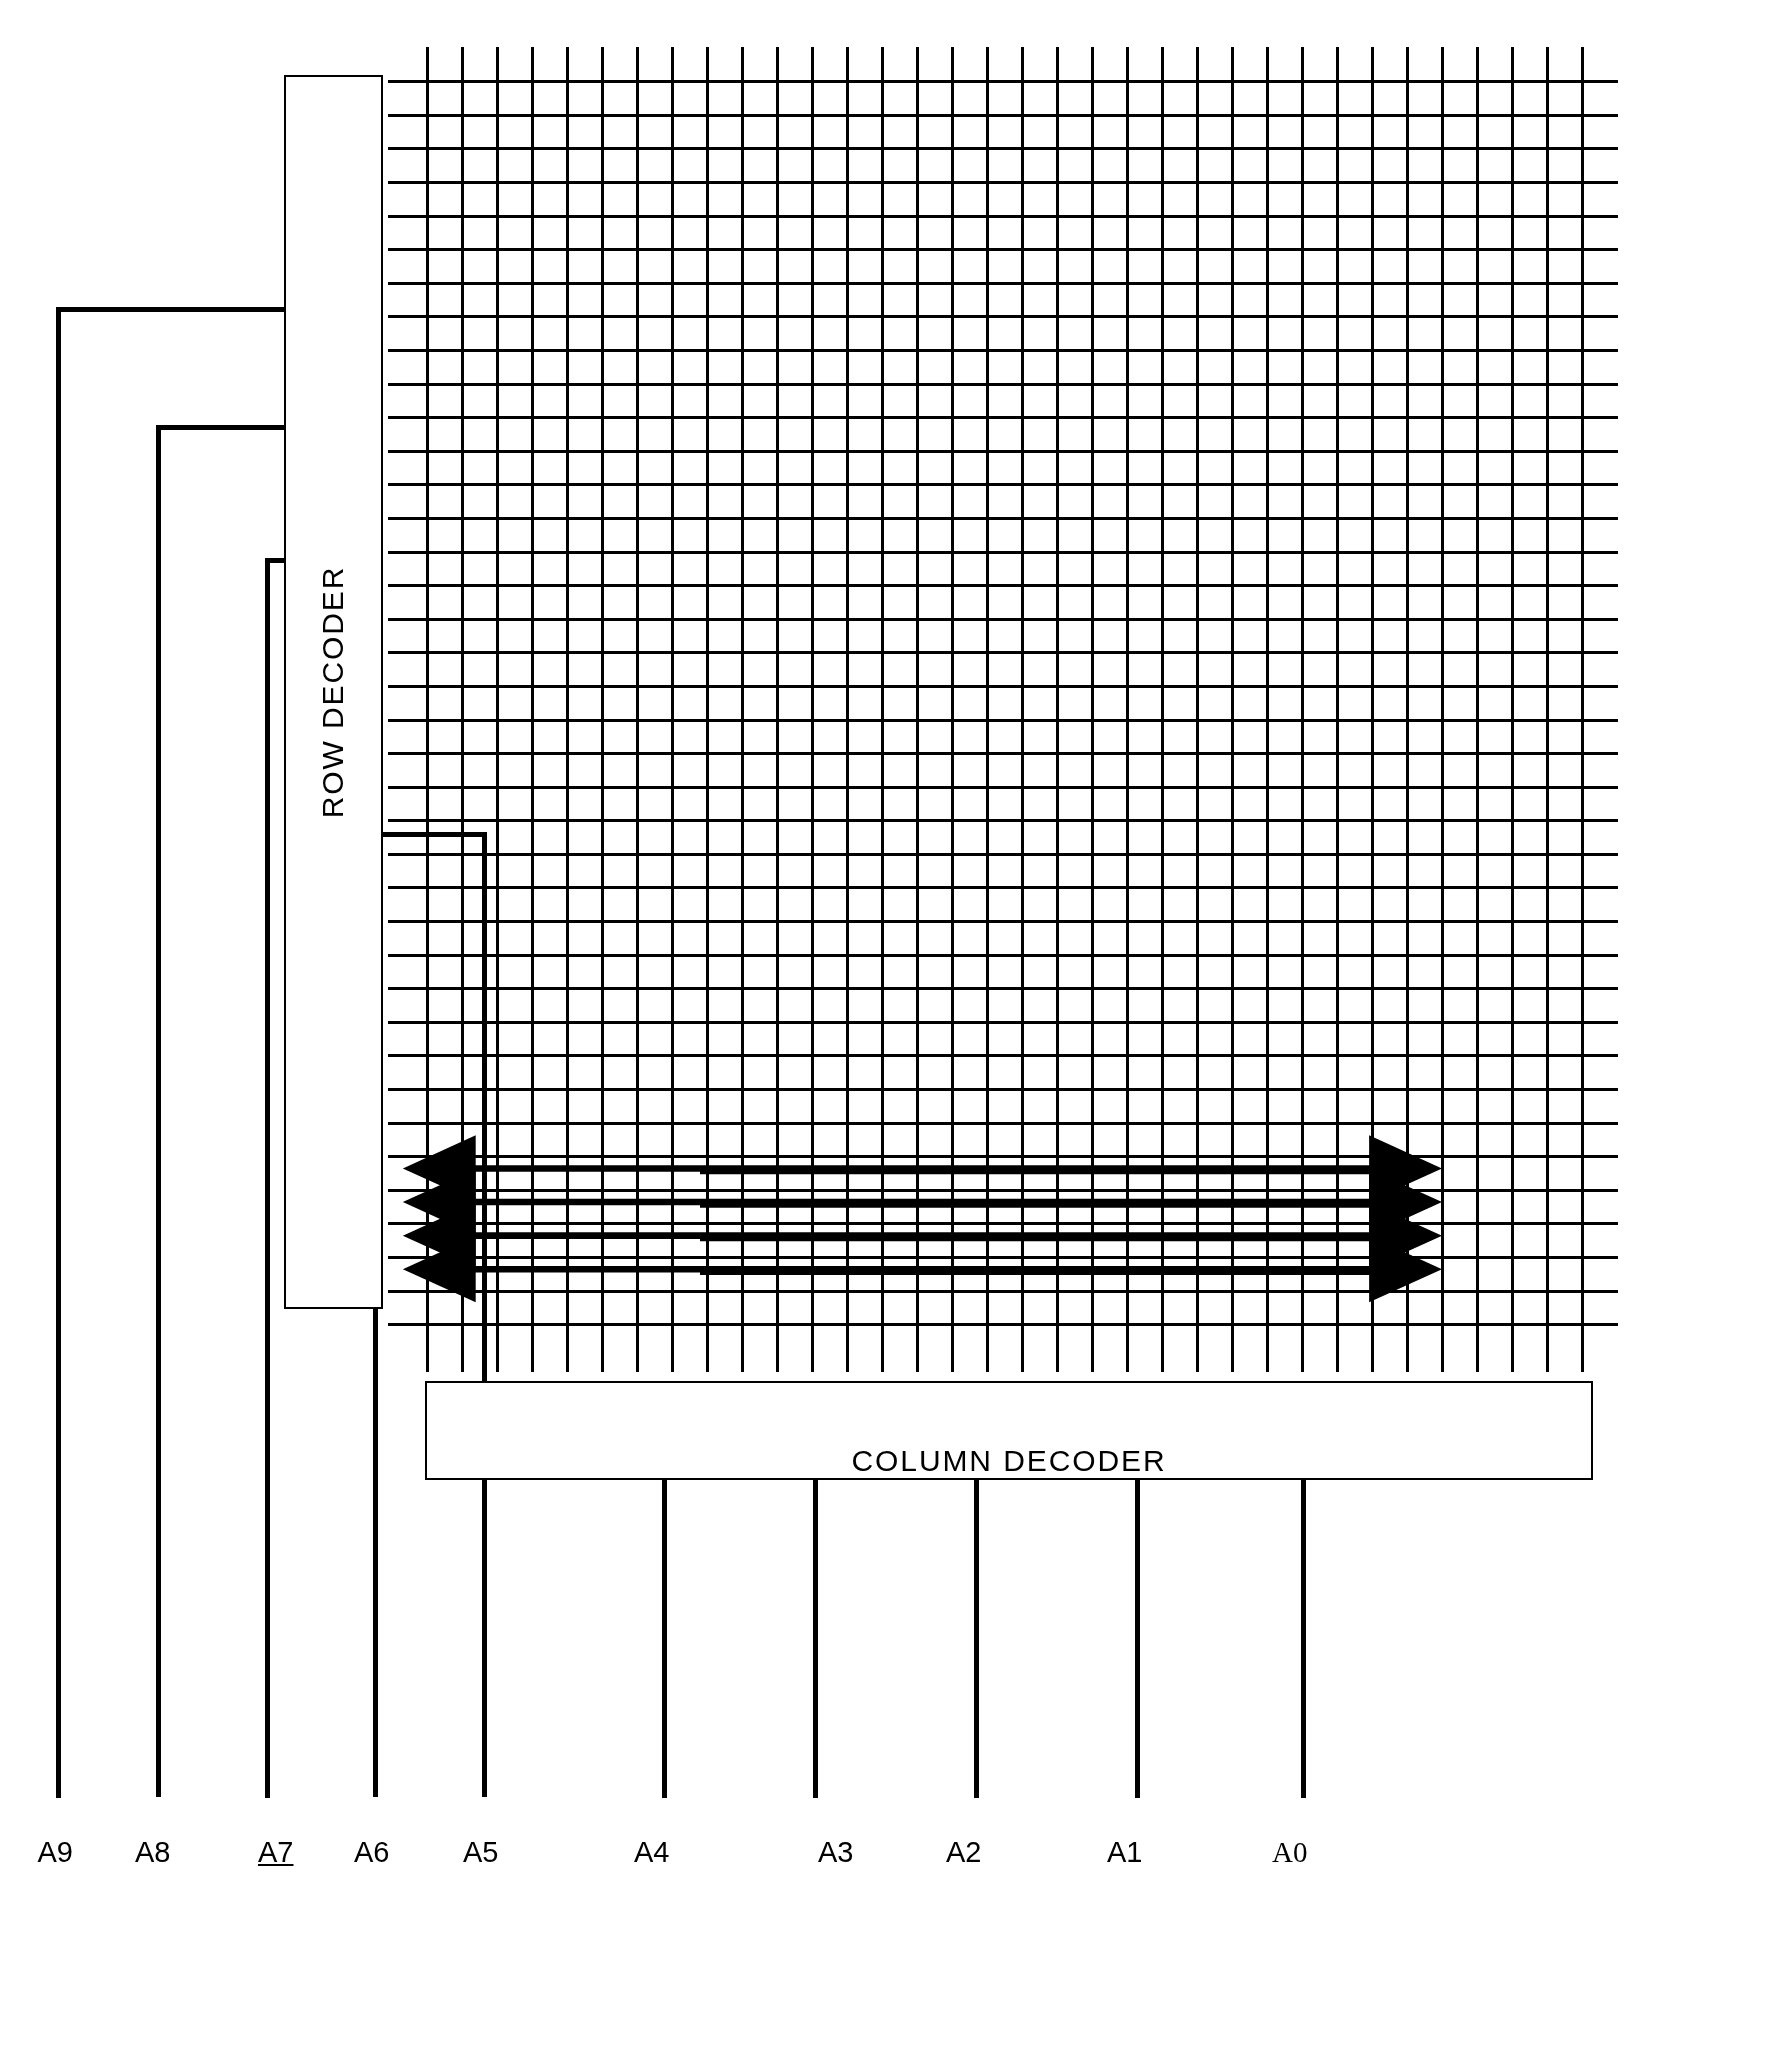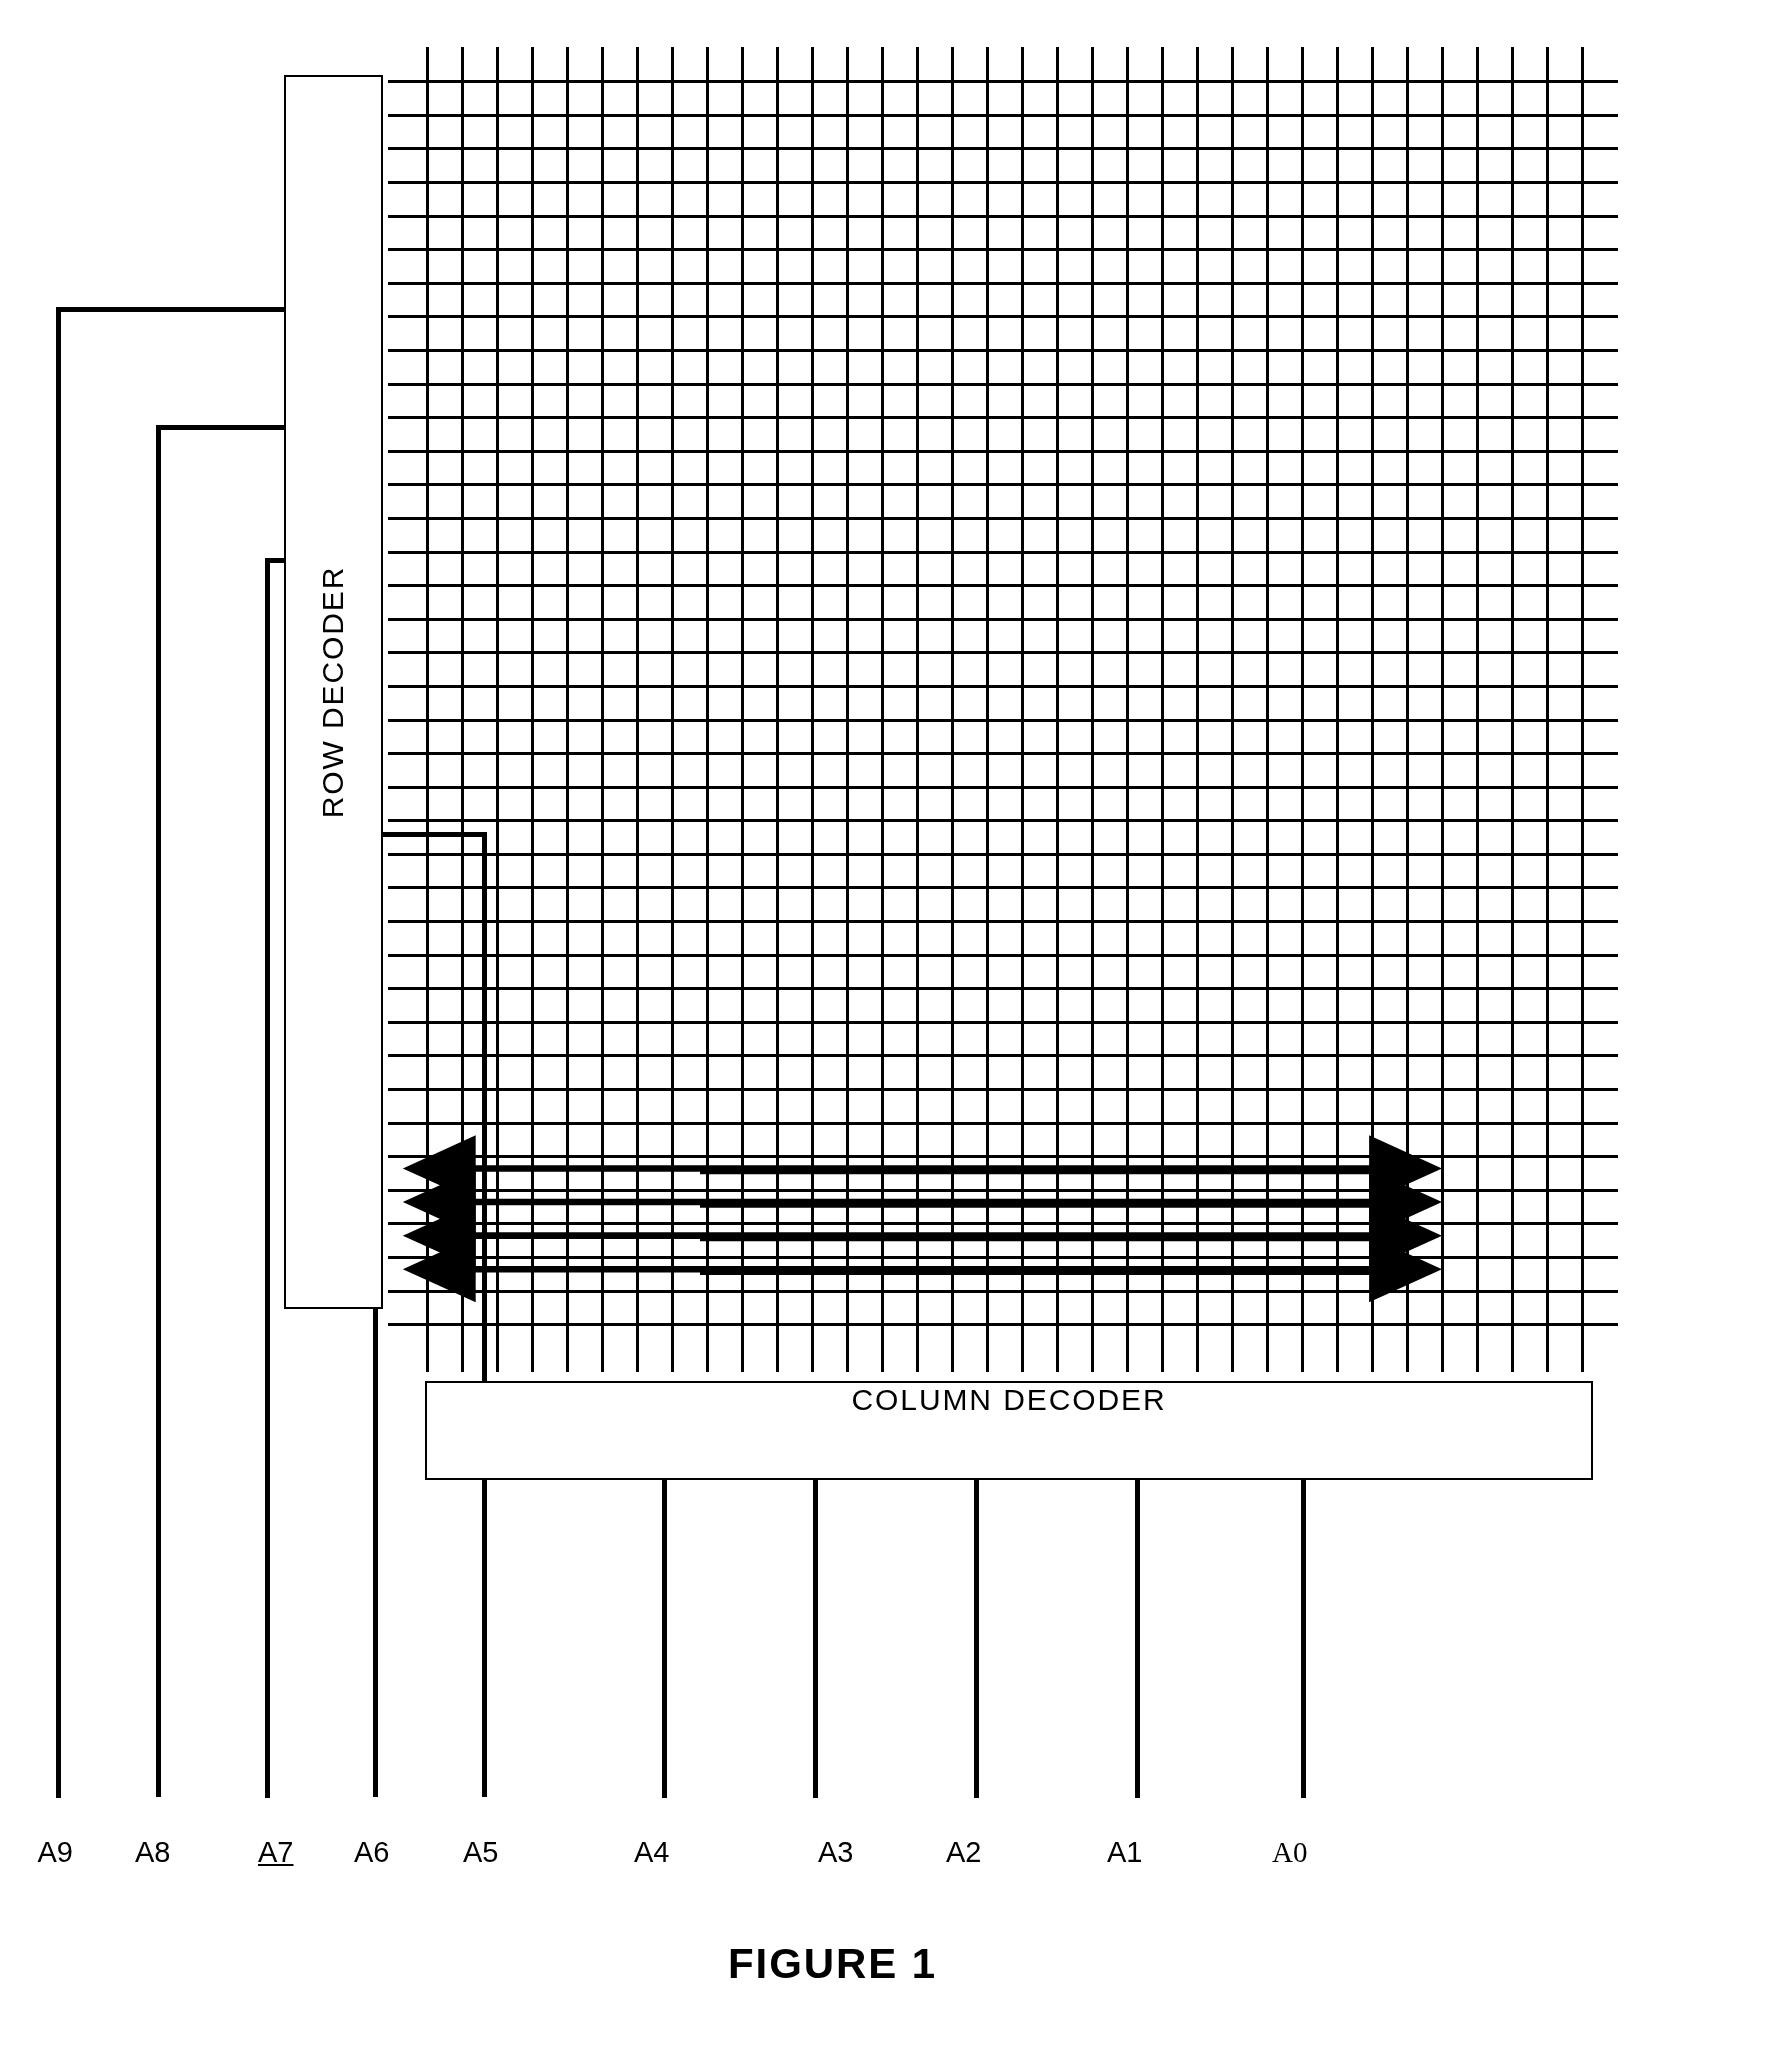--- a/index.html
+++ b/index.html
@@ -37,21 +37,21 @@
   
   .col-decoder {
     position: absolute;
     left: 397px;
     top: 1353px;
     width: 1164px;
     height: 95px;
     border: 2.8px solid #000;
     background: #fff;
     display: flex;
-    align-items: flex-start;
+    align-items: flex-end;
     justify-content: center;
     font-size: 30px;
     font-weight: 500;
     letter-spacing: 1.9px;
     z-index: 5;
   }
   
   .grid {
     position: absolute;
     left: 379px;
@@ -230,15 +230,14 @@
       <div class="col-in" style="left: 785px; top: 1448px; height: 322px;"></div>
       <div class="addr-label" style="left: 790px; top: 1808px;">A3</div>
       <div class="col-in" style="left: 946px; top: 1448px; height: 322px;"></div>
       <div class="addr-label" style="left: 918px; top: 1808px;">A2</div>
       <div class="col-in" style="left: 1107px; top: 1448px; height: 322px;"></div>
       <div class="addr-label" style="left: 1079px; top: 1808px;">A1</div>
       <div class="col-in" style="left: 1273px; top: 1448px; height: 322px;"></div>
       <div class="addr-label" style="left: 1244px; top: 1808px; font-family: Liberation Serif, serif;">A0</div>
     </div>
 
-  <div class="fig-label">FIGURE   1</div>
 </div>
 
 
 </body></html>

